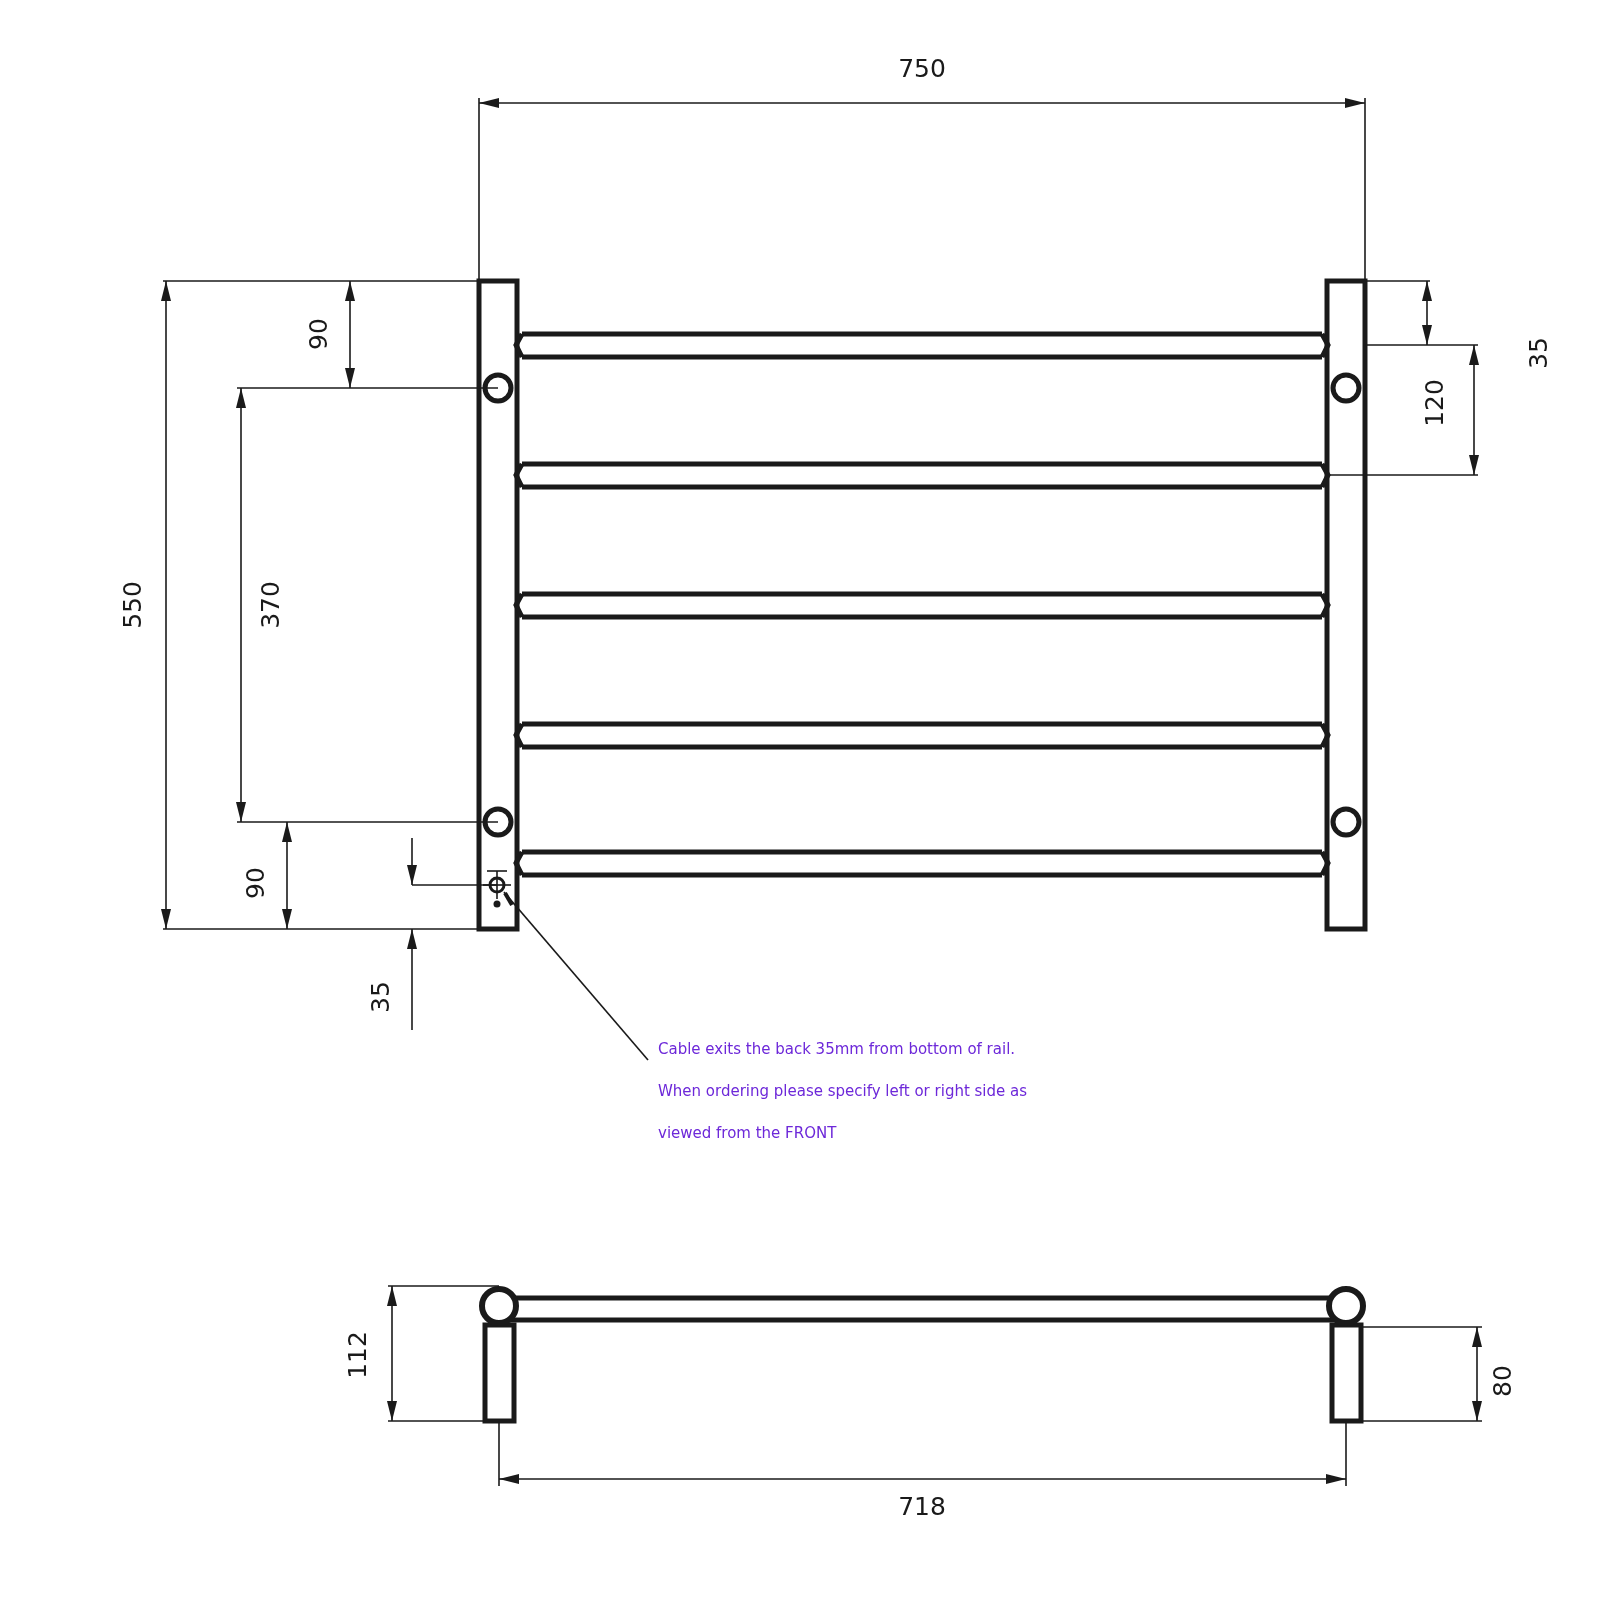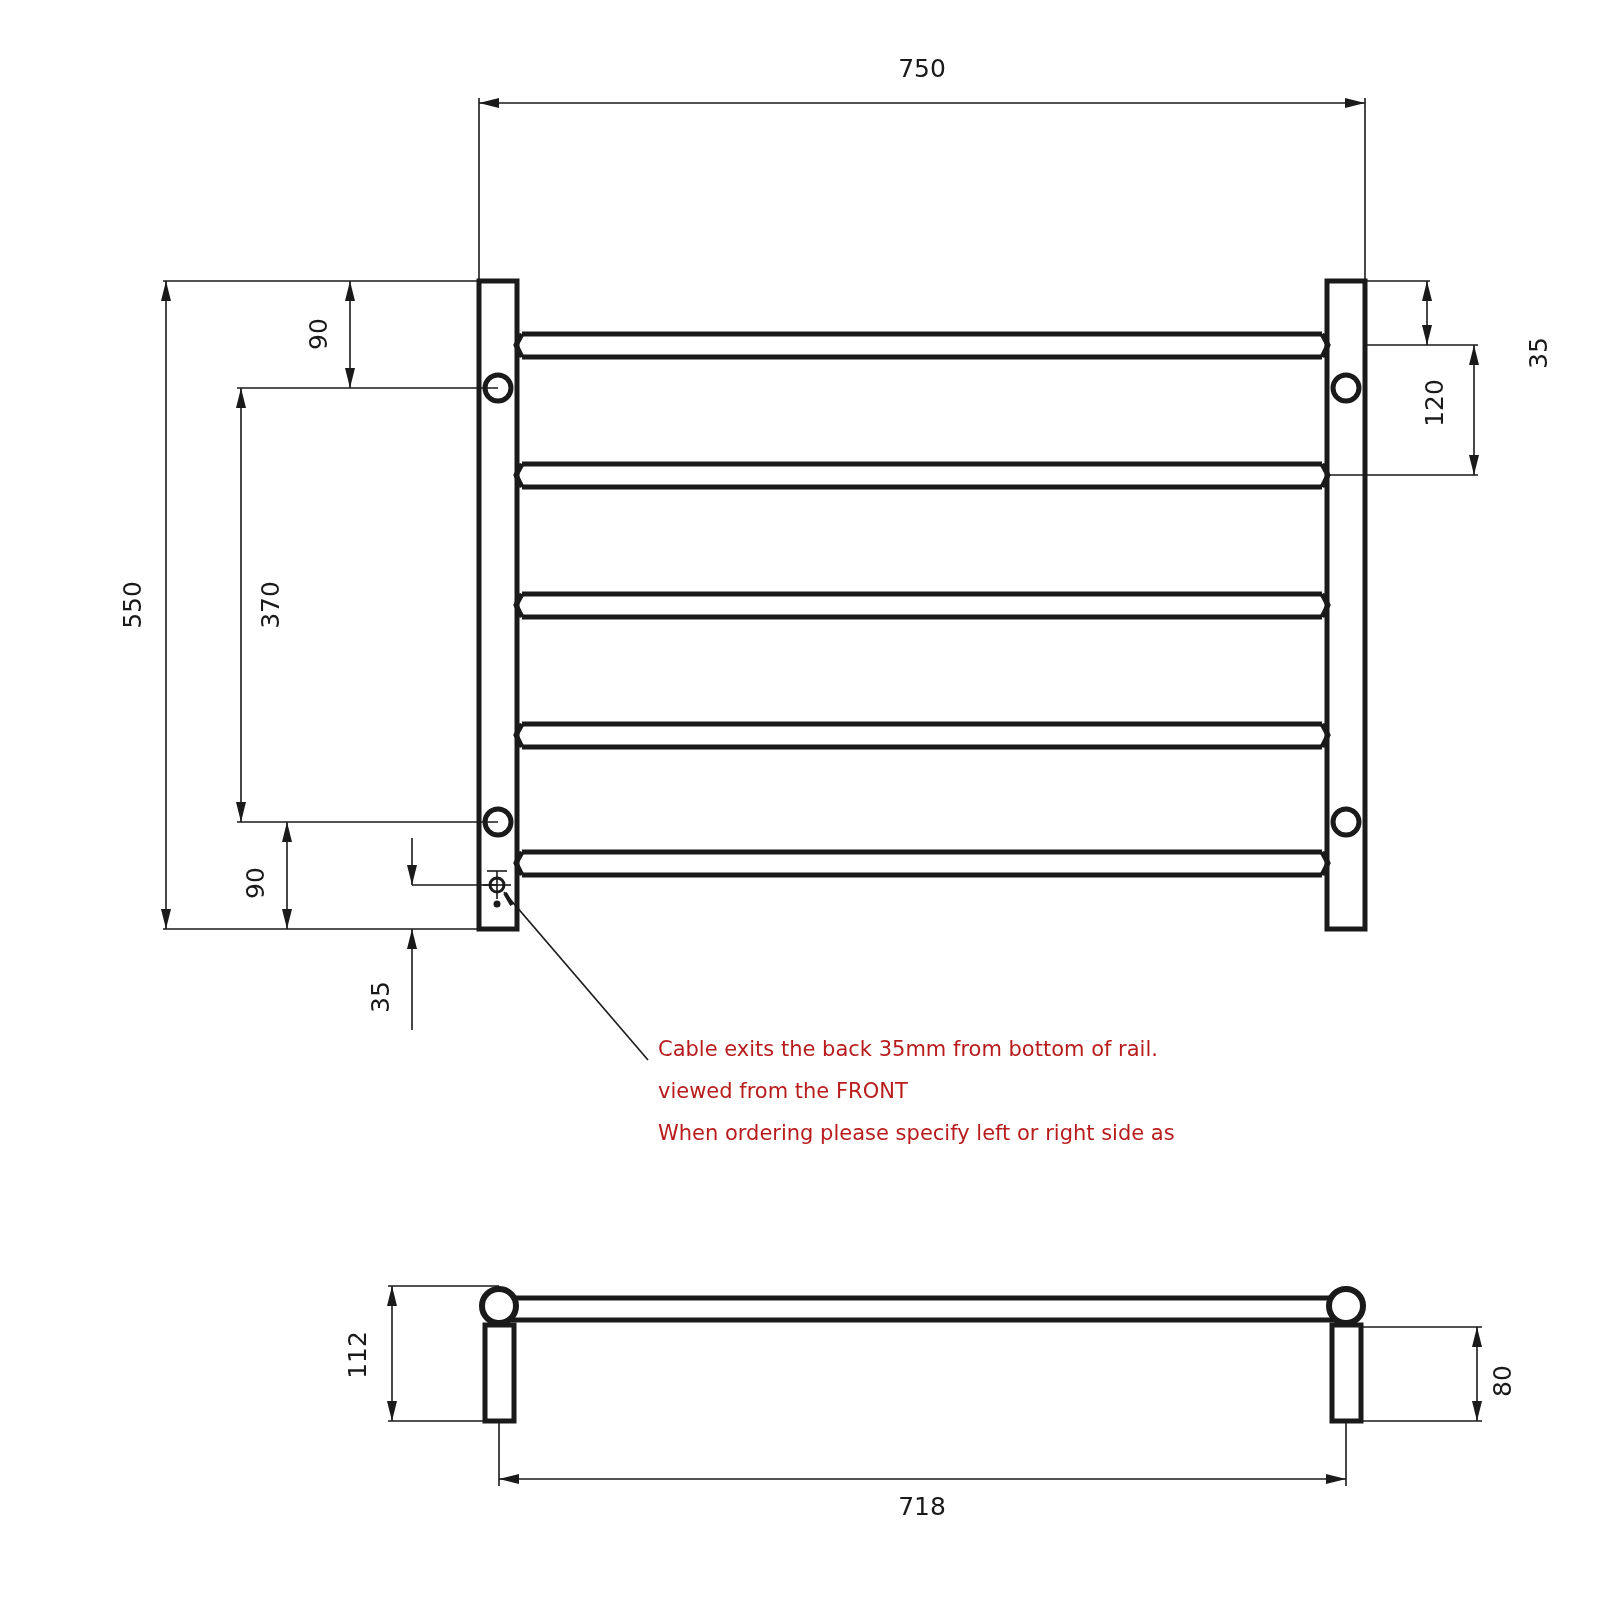--- a/index.html
+++ b/index.html
@@ -26,23 +26,23 @@
     .dim-text {
       fill: #1a1a1a;
       font-family: "DejaVu Sans", sans-serif;
       font-size: 25px;
     }
     .note {
       position: absolute;
       left: 658px;
       top: 1028px;
       width: 620px;
-      color: #b91c1c;
+      color: #6d28d9;
       font-family: "DejaVu Sans", sans-serif;
-      font-size: 21px;
+      font-size: 15px;
       line-height: 42px;
     }
     .note div { white-space: nowrap; }
   </style>
 </head>
 <body>
 
 <svg id="drawing" viewBox="0 0 1600 1600" xmlns="http://www.w3.org/2000/svg">
   <defs>
     <marker id="arr" viewBox="0 0 20 10" refX="20" refY="5" markerWidth="20" markerHeight="10" markerUnits="userSpaceOnUse" orient="auto-start-reverse">
@@ -167,15 +167,15 @@
 
     <line class="thin" x1="499" y1="1421" x2="499" y2="1486"></line>
     <line class="thin" x1="1346" y1="1421" x2="1346" y2="1486"></line>
     <line class="thin" x1="499" y1="1479" x2="1346" y2="1479" marker-start="url(#arr)" marker-end="url(#arr)"></line>
     <text class="dim-text" x="922" y="1515" text-anchor="middle">718</text>
   </g>
 </svg>
 
 <div class="note">
   <div>Cable exits the back 35mm from bottom of rail.</div>
+  <div>When ordering please specify left or right side as</div>
   <div>viewed from the FRONT</div>
-  <div>When ordering please specify left or right side as</div>
 </div>
 
 </body></html>

